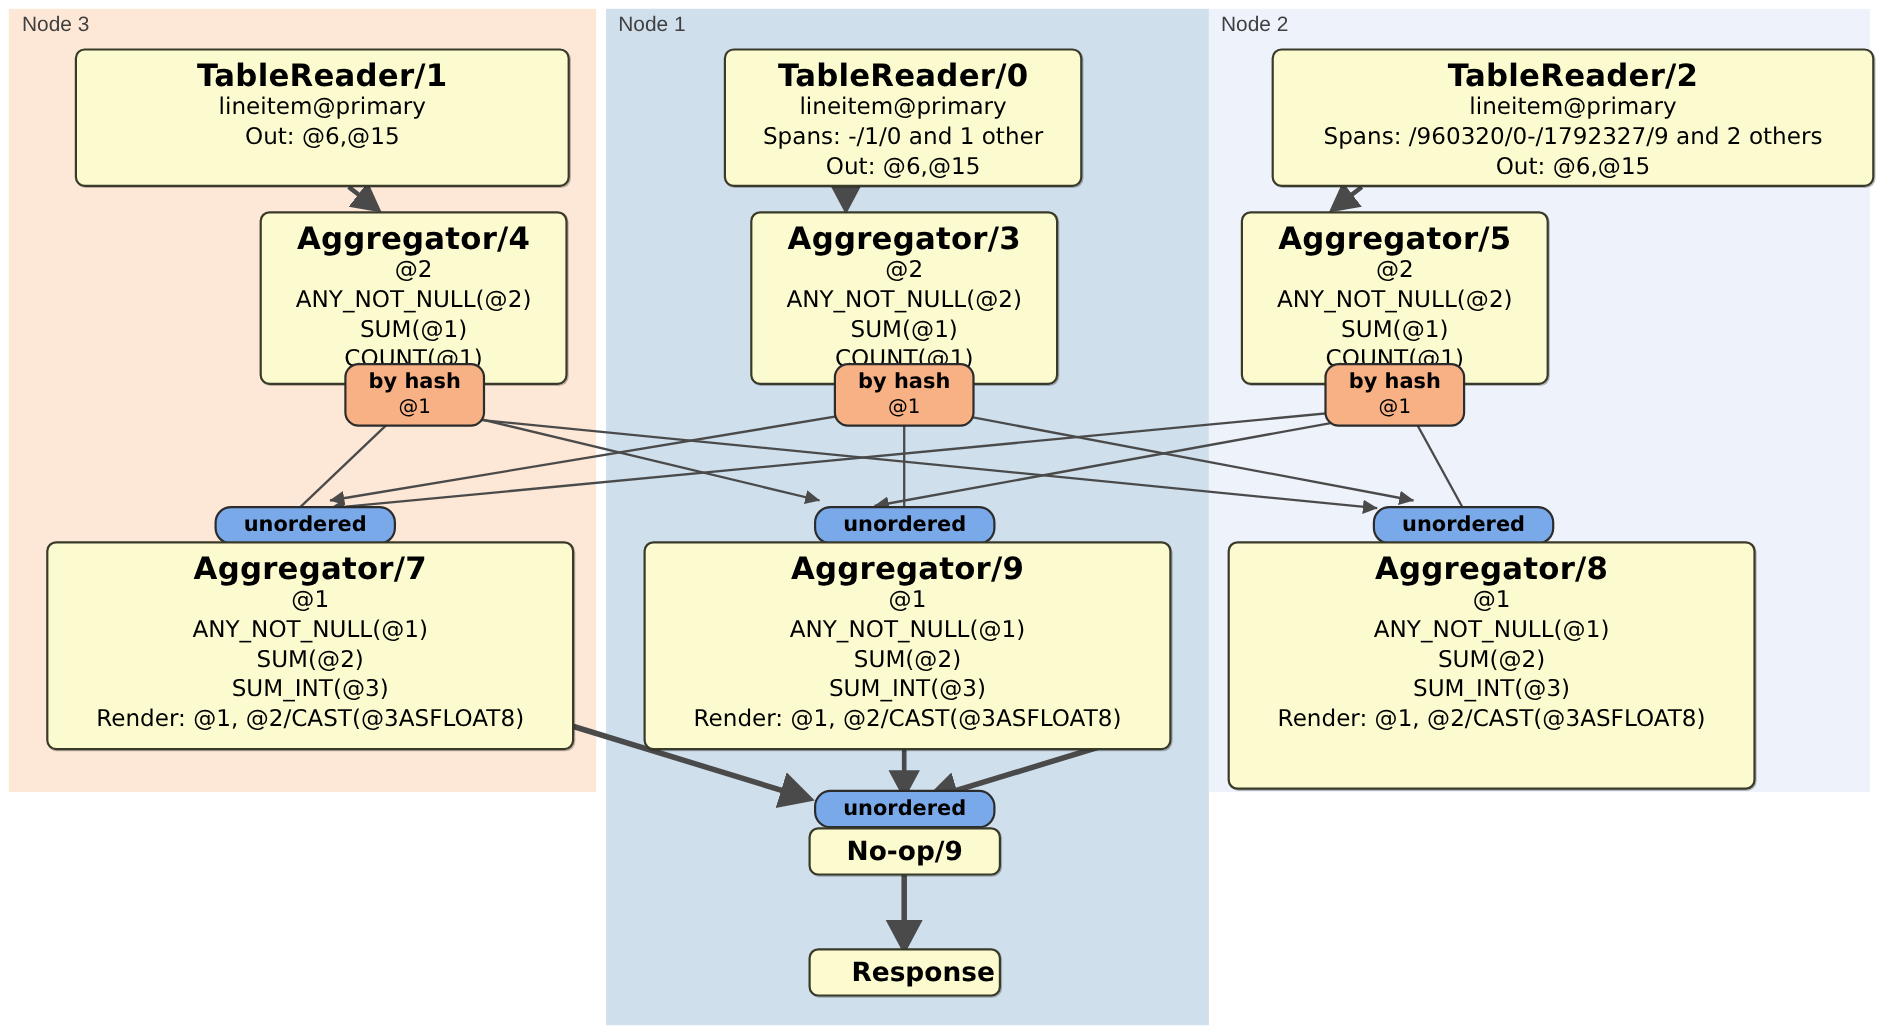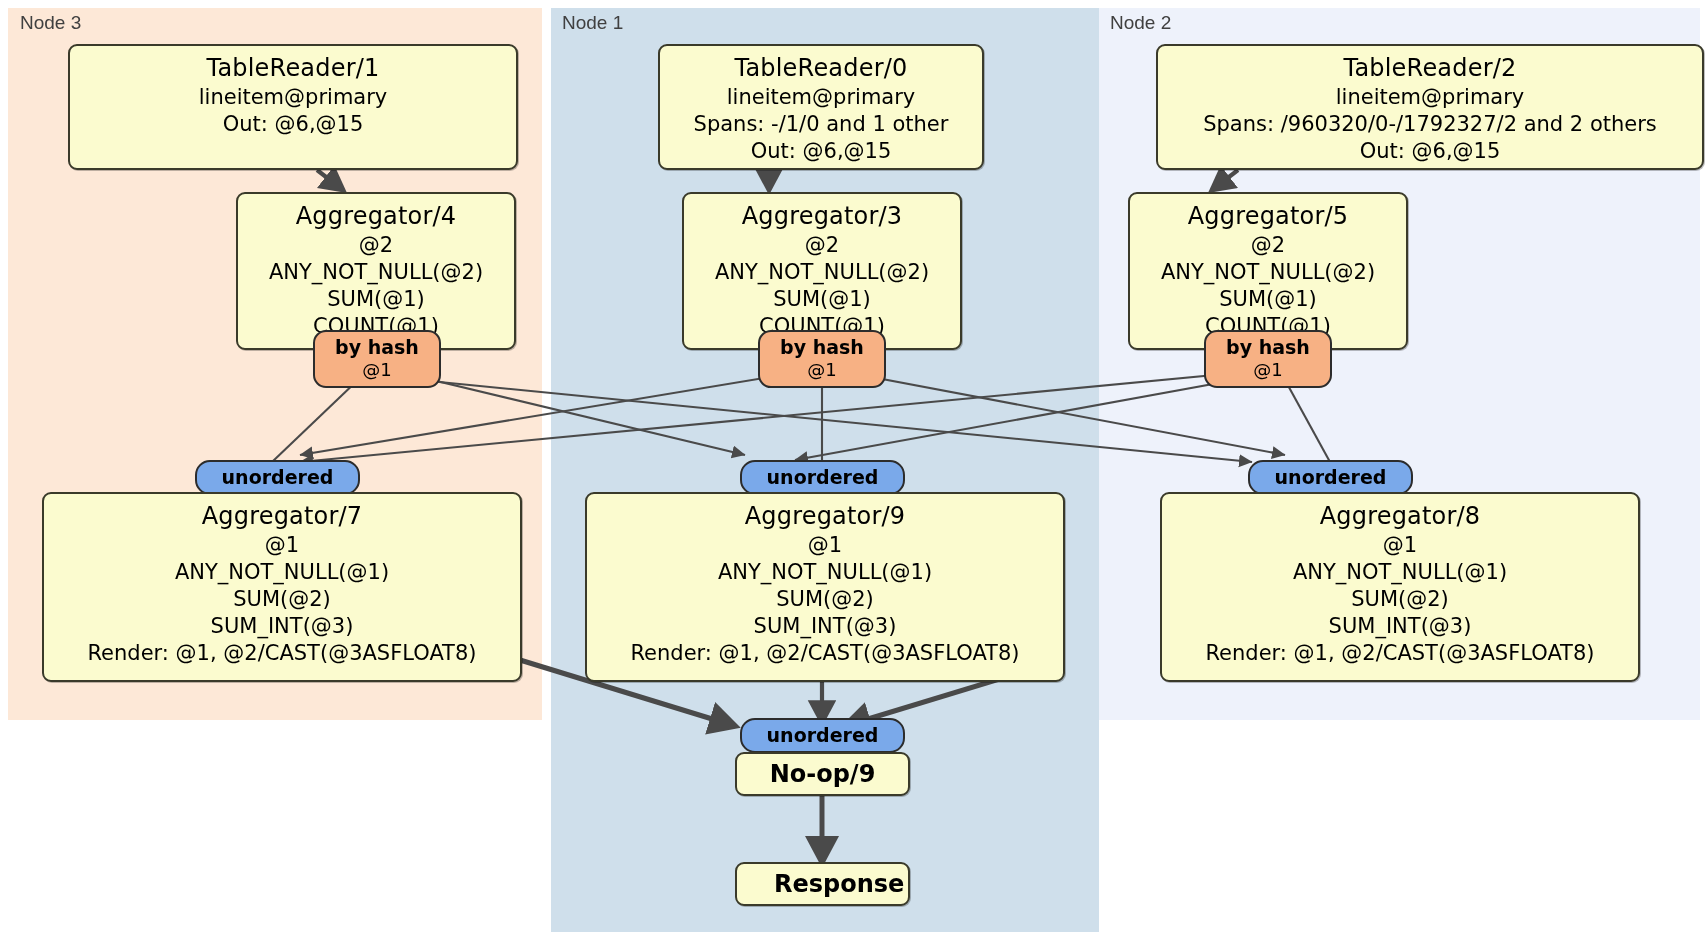--- a/index.html
+++ b/index.html
@@ -11,21 +11,21 @@
 
   #panel-node3{left:8px;top:8px;width:534px;height:712px;background:#fde8d7;}
   #panel-node1{left:551px;top:8px;width:548px;height:924px;background:#cfdfeb;}
   #panel-node2{left:1099px;top:8px;width:601px;height:712px;background:#eef2fb;}
 
   svg#wires{position:absolute;left:0;top:0;width:1708px;height:940px;pointer-events:none;}
 
   .box{position:absolute;box-sizing:border-box;background:#fbfbcf;border:2.5px solid #3a3a2a;
        border-radius:9px;text-align:center;color:#000;font-size:21px;line-height:27px;
        padding:7px 8px 8px 8px;box-shadow:1px 1px 0 rgba(0,0,0,.25);}
-  .box .title{font-weight:normal;font-size:24px;line-height:31px;letter-spacing:.2px;}
+  .box .title{font-weight:bold;font-size:28px;line-height:31px;letter-spacing:.2px;}
   .box .ln{font-size:21px;line-height:27px;white-space:nowrap;}
 
   .badge{position:absolute;box-sizing:border-box;text-align:center;border:2px solid #2c2c2c;
          color:#000000;font-weight:bold;}
   .badge.hash{background:#f7b184;border-radius:13px;font-size:19px;line-height:23px;padding:4px 10px 5px 10px;}
   .badge.hash .sub{font-weight:normal;font-size:18px;line-height:22px;}
   .badge.unord{background:#7aa9ea;border-radius:15px;font-size:19px;line-height:27px;padding:2px 12px;}
 
   .smallbox{position:absolute;box-sizing:border-box;background:#fbfbcf;border:2.5px solid #3a3a2a;
             border-radius:9px;text-align:center;font-weight:bold;font-size:24px;line-height:30px;
@@ -89,21 +89,21 @@
   <div class="box" style="left:658px;top:44px;width:326px;height:126px;">
     <div class="title">TableReader/0</div>
     <div class="ln">lineitem@primary</div>
     <div class="ln">Spans: -/1/0 and 1 other</div>
     <div class="ln">Out: @6,@15</div>
   </div>
 
   <div class="box" style="left:1156px;top:44px;width:548px;height:126px;text-align:center;">
     <div class="title">TableReader/2</div>
     <div class="ln">lineitem@primary</div>
-    <div class="ln">Spans: /960320/0-/1792327/2 and 2 others</div>
+    <div class="ln">Spans: /960320/0-/1792327/9 and 2 others</div>
     <div class="ln">Out: @6,@15</div>
   </div>
 
   <div class="box" style="left:236px;top:192px;width:280px;height:158px;">
     <div class="title">Aggregator/4</div>
     <div class="ln">@2</div>
     <div class="ln">ANY_NOT_NULL(@2)</div>
     <div class="ln">SUM(@1)</div>
     <div class="ln">COUNT(@1)</div>
   </div>
@@ -156,21 +156,21 @@
 
   <div class="box" style="left:585px;top:492px;width:480px;height:190px;">
     <div class="title">Aggregator/9</div>
     <div class="ln">@1</div>
     <div class="ln">ANY_NOT_NULL(@1)</div>
     <div class="ln">SUM(@2)</div>
     <div class="ln">SUM_INT(@3)</div>
     <div class="ln">Render: @1, @2/CAST(@3ASFLOAT8)</div>
   </div>
 
-  <div class="box" style="left:1160px;top:492px;width:480px;height:190px;">
+  <div class="box" style="left:1116px;top:492px;width:480px;height:226px;">
     <div class="title">Aggregator/8</div>
     <div class="ln">@1</div>
     <div class="ln">ANY_NOT_NULL(@1)</div>
     <div class="ln">SUM(@2)</div>
     <div class="ln">SUM_INT(@3)</div>
     <div class="ln">Render: @1, @2/CAST(@3ASFLOAT8)</div>
   </div>
 
   <div class="badge unord" style="left:740px;top:718px;width:165px;">unordered</div>
 

